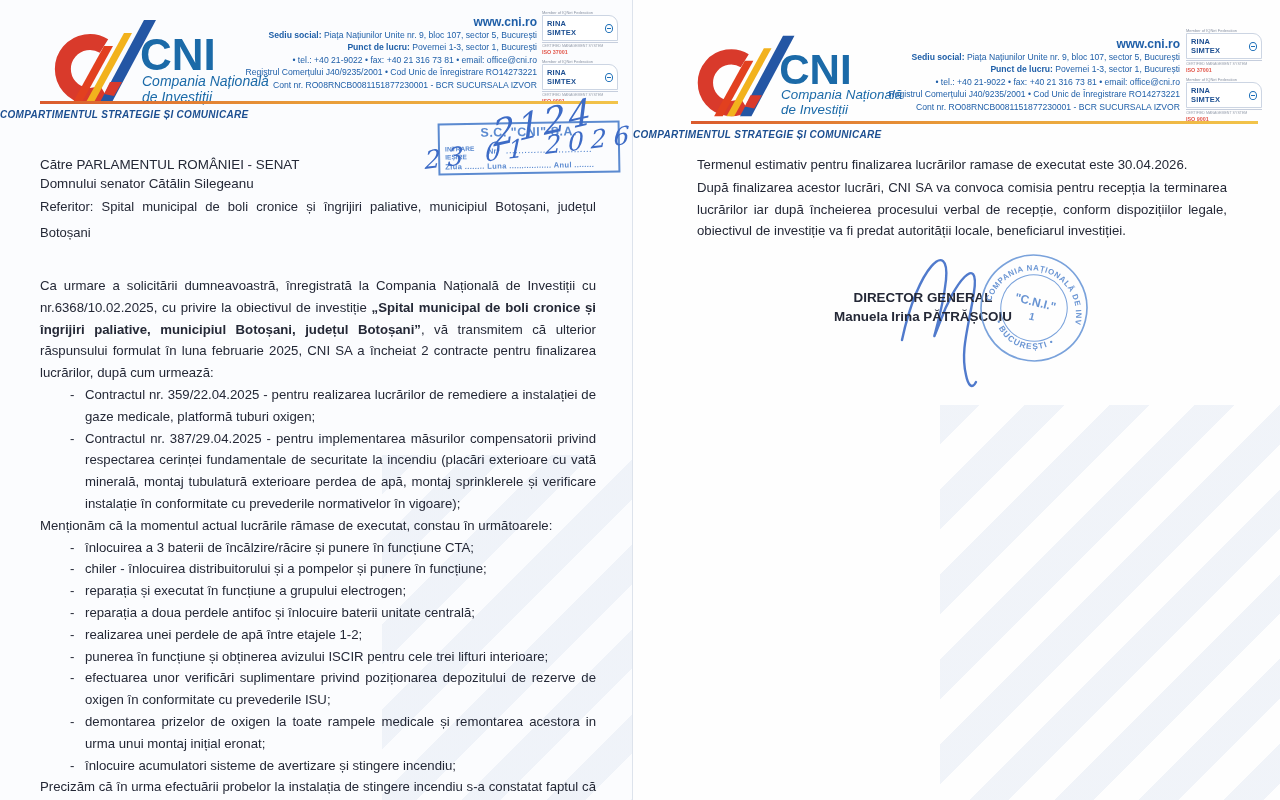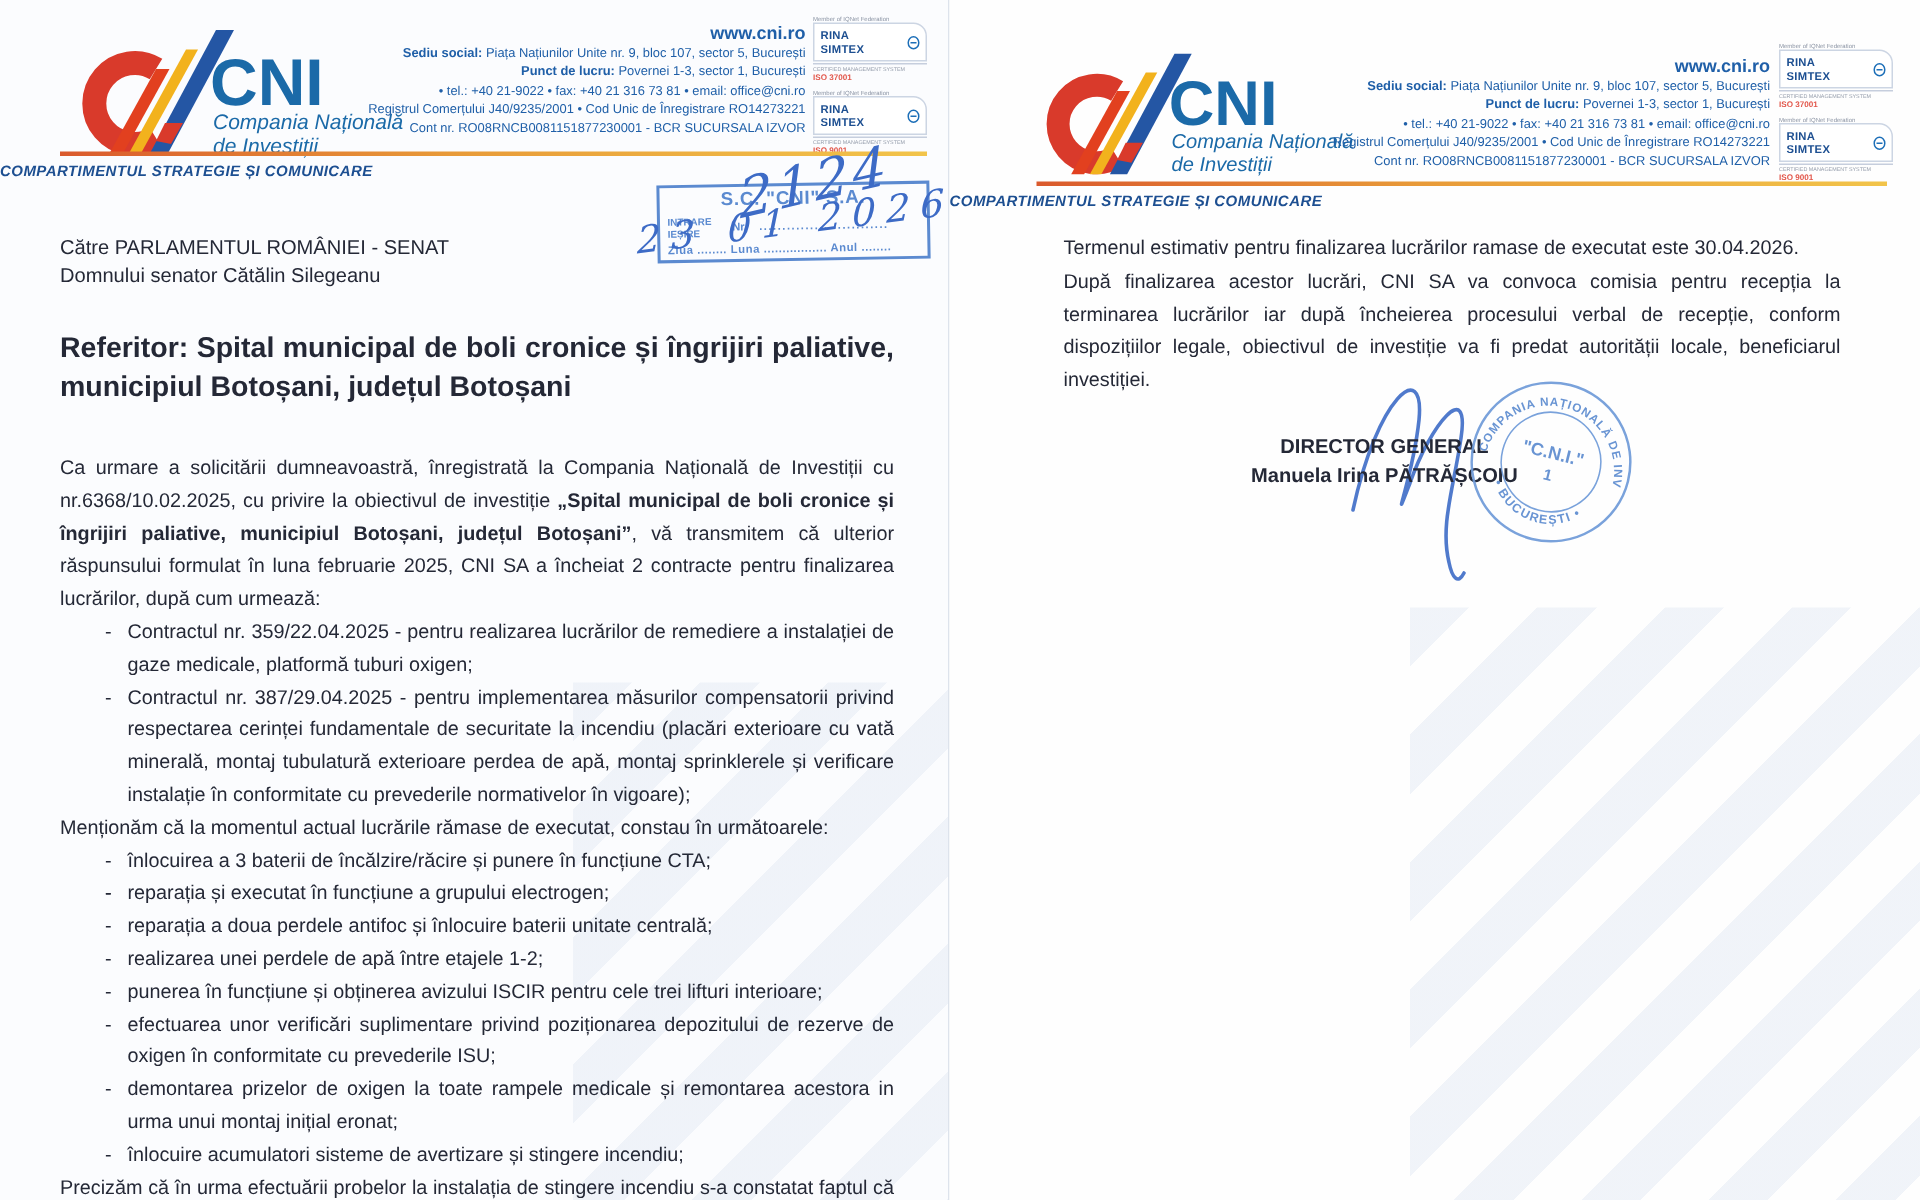--- a/index.html
+++ b/index.html
@@ -57,28 +57,28 @@
   .hand-number { font-size:36px; letter-spacing:3px; left:52px; top:-22px;
     transform:rotate(-12deg) skewX(-10deg); }
   .hand-date { font-size:25px; letter-spacing:7px; left:-16px; top:8px; width:230px;
     transform:rotate(-6deg) skewX(-8deg); }
 
   
   .body-copy { position:absolute; color:#242836; font-size:13.2px; line-height:21.8px; }
   .bc-1 { left:40px; top:156px; width:556px; }
   .bc-2 { left:64px; top:154px; width:530px; }
   .addressee { font-weight:normal; font-size:13.4px; line-height:18.5px; }
-  .subject { font-weight:bold; font-size:19px; line-height:26px; margin-top:27px;
+  .subject { font-weight:normal; font-size:13px; line-height:26px; margin-top:1px;
     text-align:justify; }
   .para { text-align:justify; }
   .intro { margin-top:29px; }
   .b { font-weight:bold; }
   .li { position:relative; padding-left:45px; text-align:justify; }
   .li .dash { position:absolute; left:30px; top:0; }
-  .p2-para { text-align:justify; margin-bottom:1px;margin-left:12px; }
+  .p2-para { text-align:justify; margin-bottom:1px; }
 
   
   .sig-block { position:absolute; left:130px; top:288px; width:320px; text-align:center;
     font-weight:bold; color:#242836; font-size:13.4px; line-height:19px; }
   .sig-svg { position:absolute; left:255px; top:230px; }
   .round-stamp { position:absolute; left:345px; top:252px; transform:rotate(14deg);
     opacity:.92; }
 </style>
 </head>
 <body>
@@ -162,21 +162,21 @@
         <span>Contractul nr. 359/22.04.2025 - pentru realizarea lucrărilor de remediere a instalației de gaze medicale, platformă tuburi oxigen;</span>
       </div>
       <div class="li">
         <span class="dash">-</span>
         <span>Contractul nr. 387/29.04.2025 - pentru implementarea măsurilor compensatorii privind respectarea cerinței fundamentale de securitate la incendiu (placări exterioare cu vată minerală, montaj tubulatură exterioare perdea de apă, montaj sprinklerele și verificare instalație în conformitate cu prevederile normativelor în vigoare);</span>
       </div>
 
       <div class="para">Menționăm că la momentul actual lucrările rămase de executat, constau în următoarele:</div>
 
       <div class="li"><span class="dash">-</span><span>înlocuirea a 3 baterii de încălzire/răcire și punere în funcțiune CTA;</span></div>
-      <div class="li"><span class="dash">-</span></div>
+      <div class="li"><span class="dash">-</span><span>chiler -  înlocuirea distribuitorului și a pompelor și punere în funcțiune;</span></div>
       <div class="li"><span class="dash">-</span><span>reparația și executat în funcțiune a grupului electrogen;</span></div>
       <div class="li"><span class="dash">-</span><span>reparația a doua perdele antifoc și înlocuire baterii unitate centrală;</span></div>
       <div class="li"><span class="dash">-</span><span>realizarea unei perdele de apă între etajele 1-2;</span></div>
       <div class="li"><span class="dash">-</span><span>punerea în funcțiune și obținerea avizului ISCIR pentru cele trei lifturi interioare;</span></div>
       <div class="li"><span class="dash">-</span><span>efectuarea unor verificări suplimentare privind poziționarea depozitului de rezerve de oxigen în conformitate cu prevederile ISU;</span></div>
       <div class="li"><span class="dash">-</span><span>demontarea prizelor de oxigen la toate rampele medicale și remontarea acestora in urma unui montaj inițial eronat;</span></div>
       <div class="li"><span class="dash">-</span><span>înlocuire acumulatori sisteme de avertizare și stingere incendiu;</span></div>
 
       <div class="para">Precizăm că în urma efectuării probelor la instalația de stingere incendiu s-a constatat faptul că bazinul de incendiu prezintă deficiențe (fisuri), aceste lucrări fiind realizate de către UAT Botoșani.</div>
     </div>

